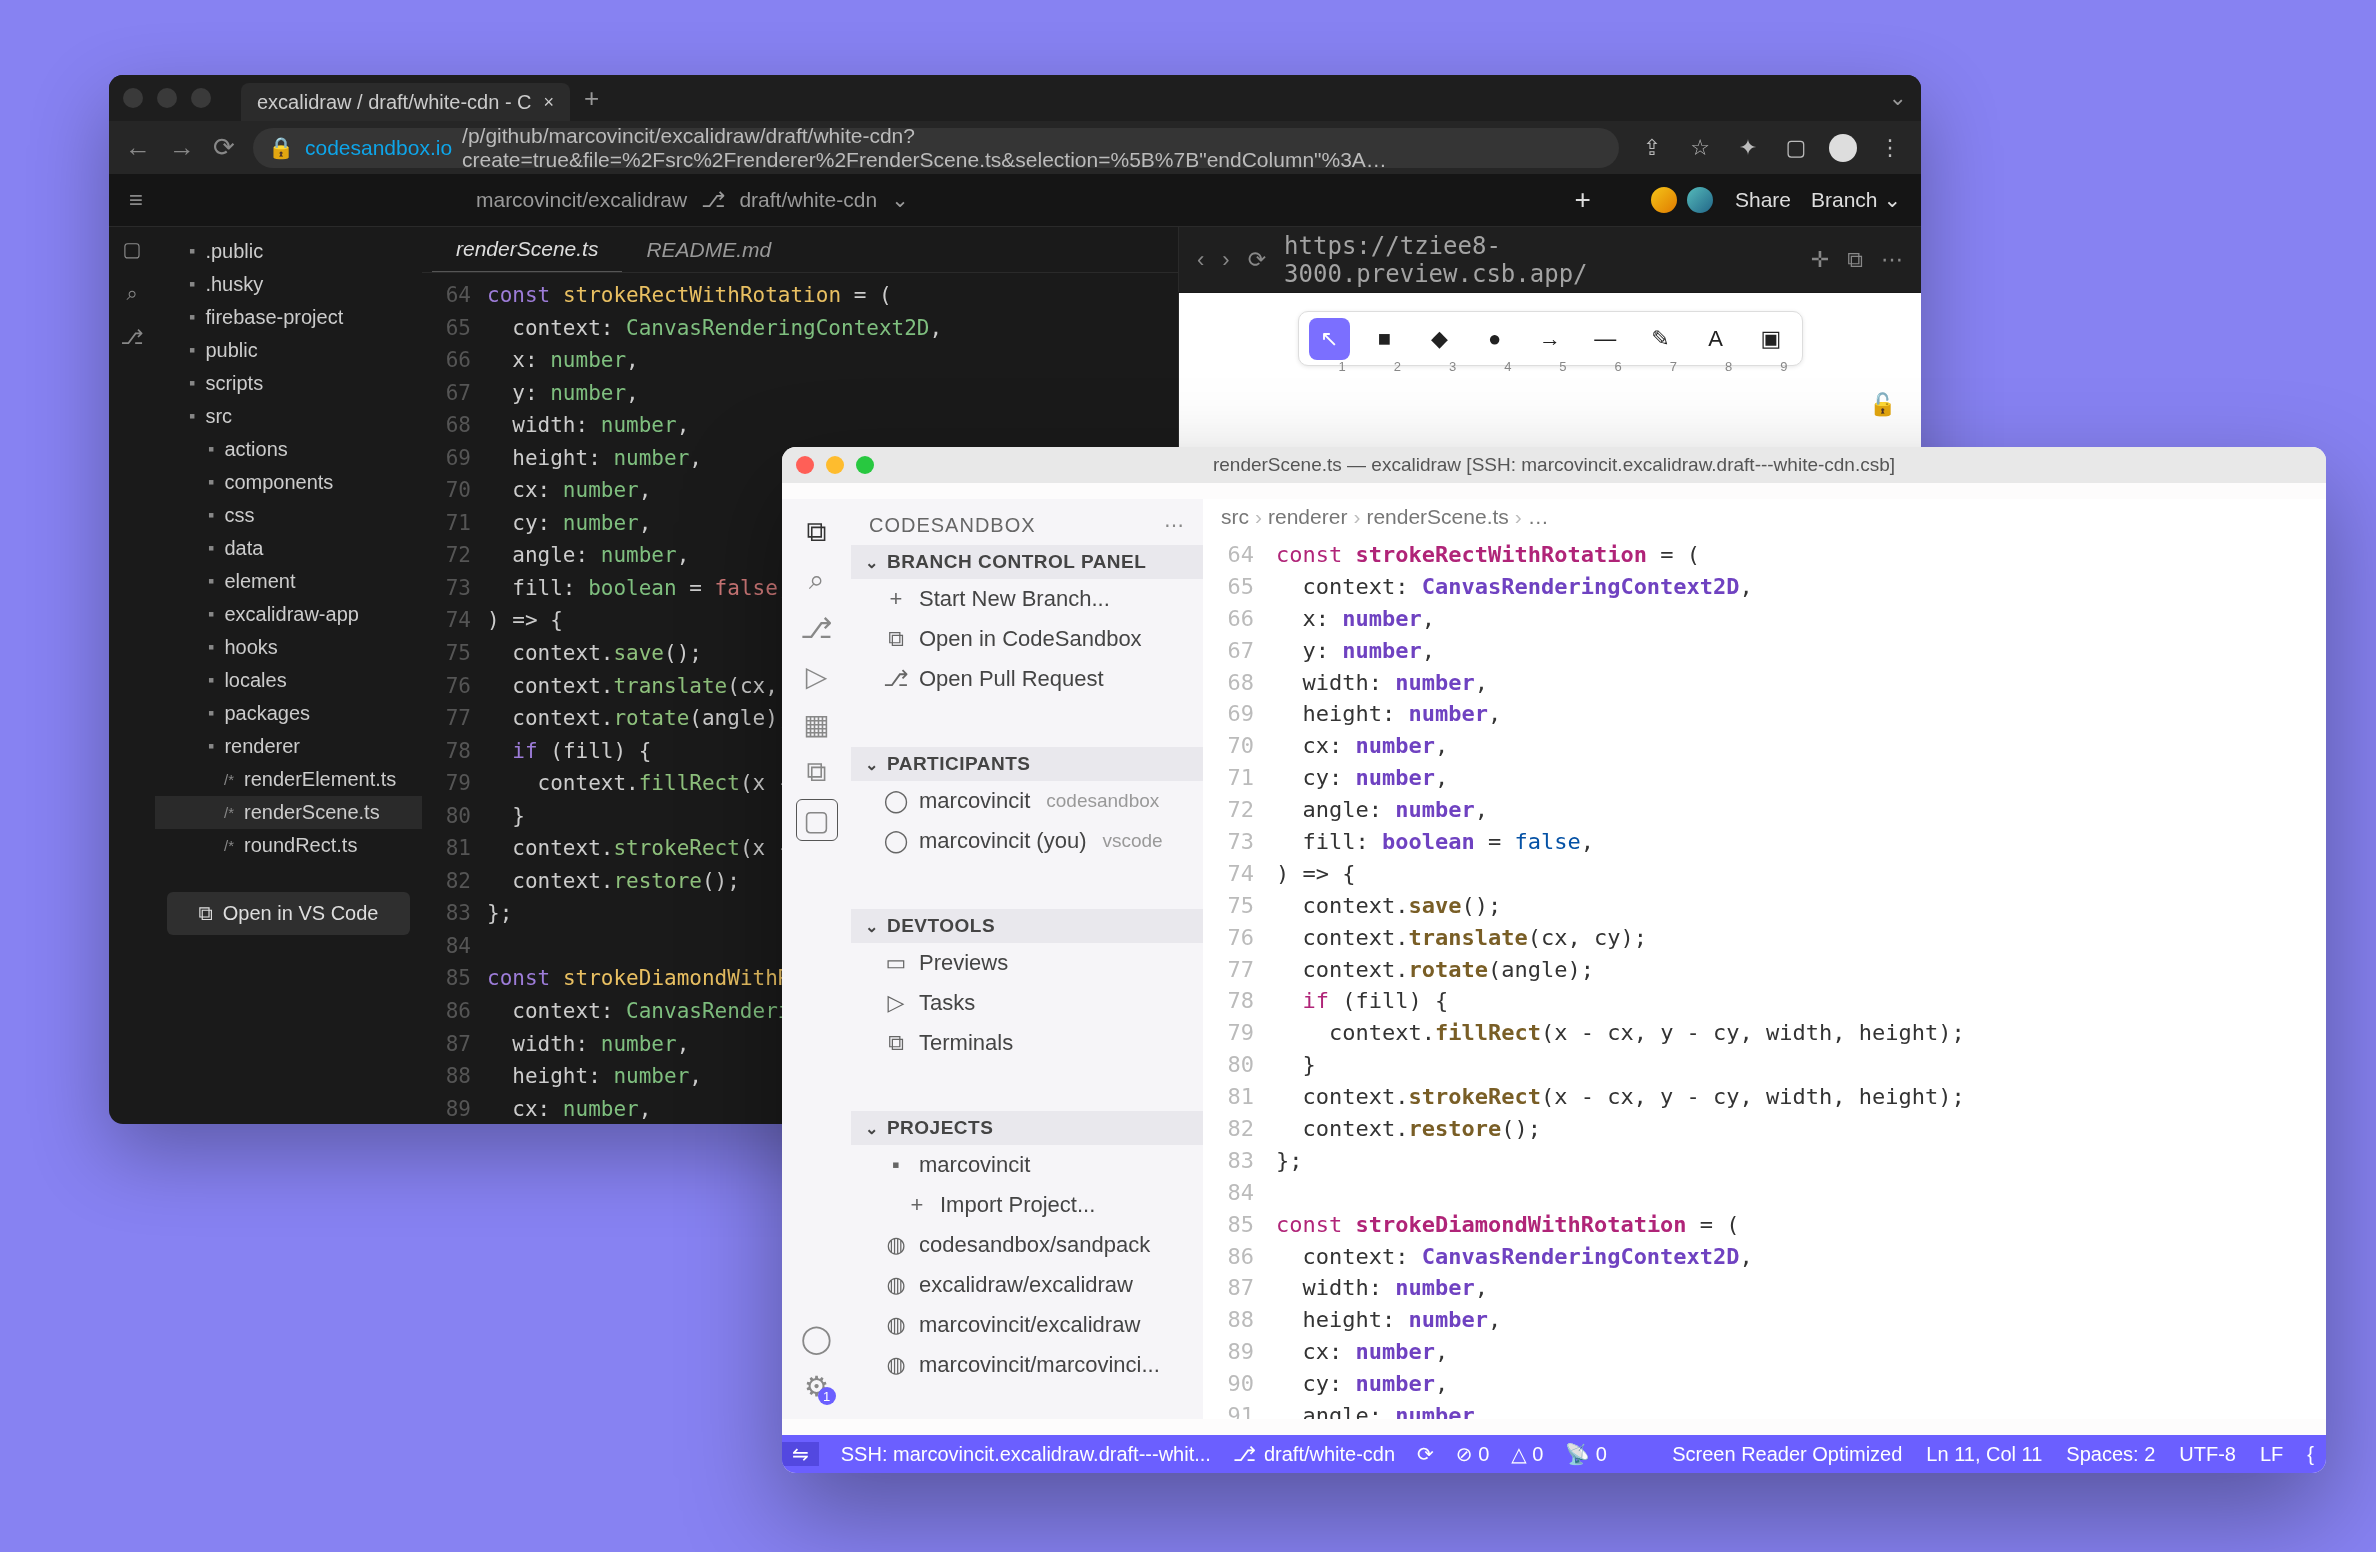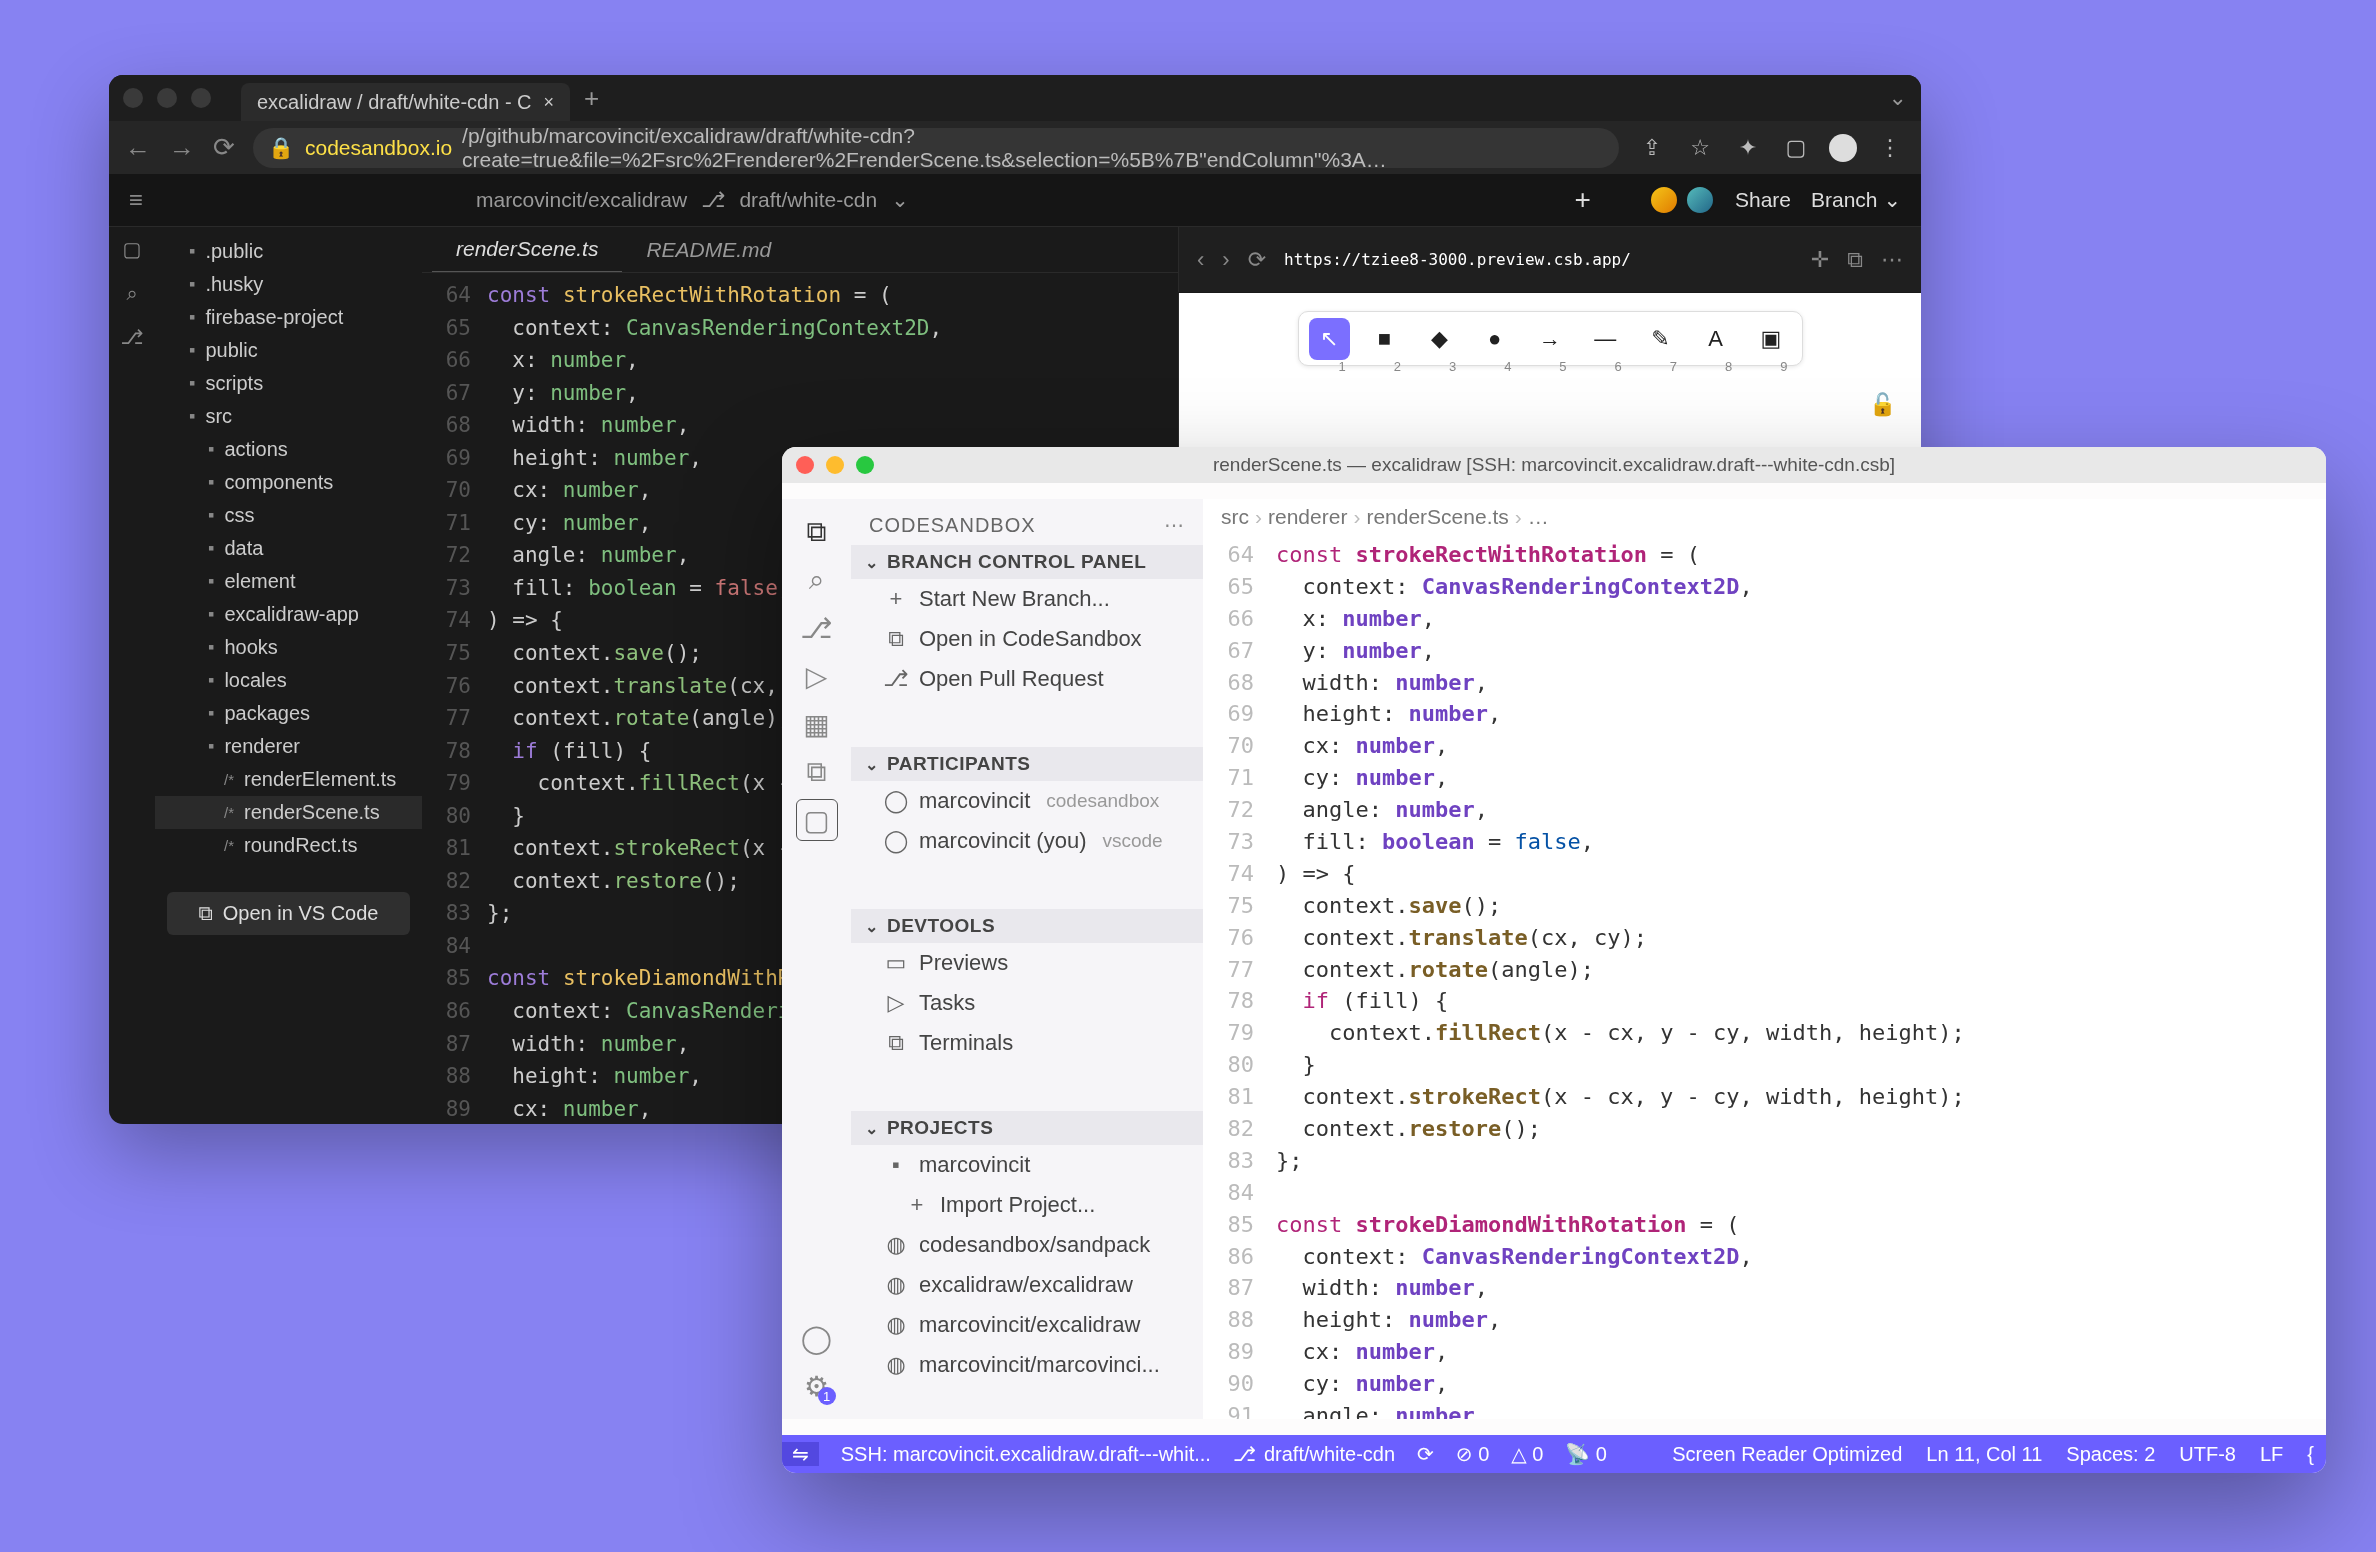--- a/index.html
+++ b/index.html
@@ -43,21 +43,21 @@
 .browser-urlbar {
   height: 53px; background: #262626;
   display: flex; align-items: center; padding: 0 16px; gap: 18px;
 }
 .nav-icon { color:#888; font-size: 26px; }
 .urlfield {
   flex: 1; background: #353535; height: 40px; border-radius: 20px;
   display: flex; align-items: center; padding: 0 16px; gap: 10px;
   color: #bbb; font-size: 21px;
 }
-.urlfield .host { color:#fde047; }
+.urlfield .host { color:#0ea5e9; }
 .toolbar-icon { color:#bbb; font-size:22px; width:30px; text-align:center;}
 .avatar-small { width:28px; height:28px; border-radius:50%; background:#ddd; }
 
 .csb-header {
   height: 53px; display:flex; align-items:center; padding: 0 20px;
   background:#151515; border-bottom: 1px solid #2a2a2a;
 }
 .hamburger { font-size:24px; color:#888; }
 .csb-crumbs { margin: 0 auto; display:flex; align-items:center; gap:14px; font-size:21px; color:#999;}
 .csb-right { display:flex; align-items:center; gap:20px; margin-left:auto;}
@@ -96,21 +96,21 @@
 .typ { color:#7fbf7f; }
 .bool { color:#c77; }
 .meth { color:#8ec07c;}
 
 .csb-preview-strip {
   position:absolute; top:152px; right:0; width:743px; height:65px;
   background:#1f1f1f; display:flex; align-items:center; padding:0 18px; gap:18px;
   border-left:1px solid #2a2a2a;
 }
 .csb-preview-strip .picon{ color:#888; font-size:22px;}
-.csb-preview-strip .purl { flex:1; color:#ffffff; font-size:16px; font-family:Menlo,monospace;}
+.csb-preview-strip .purl { flex:1; color:#a3a3a3; font-size:24px; font-family:Menlo,monospace;}
 .csb-preview-app {
   position:absolute; top:218px; right:0; width:743px; height:238px;
   background:#fff; border-left:1px solid #2a2a2a;
 }
 .exc-toolbar {
   margin:18px auto 0; width:505px; height:55px;
   background:#fff; border:1px solid #ddd; border-radius:10px;
   box-shadow:0 1px 4px rgba(0,0,0,.1);
   display:flex; align-items:center; padding:0 10px; gap:14px;
 }

